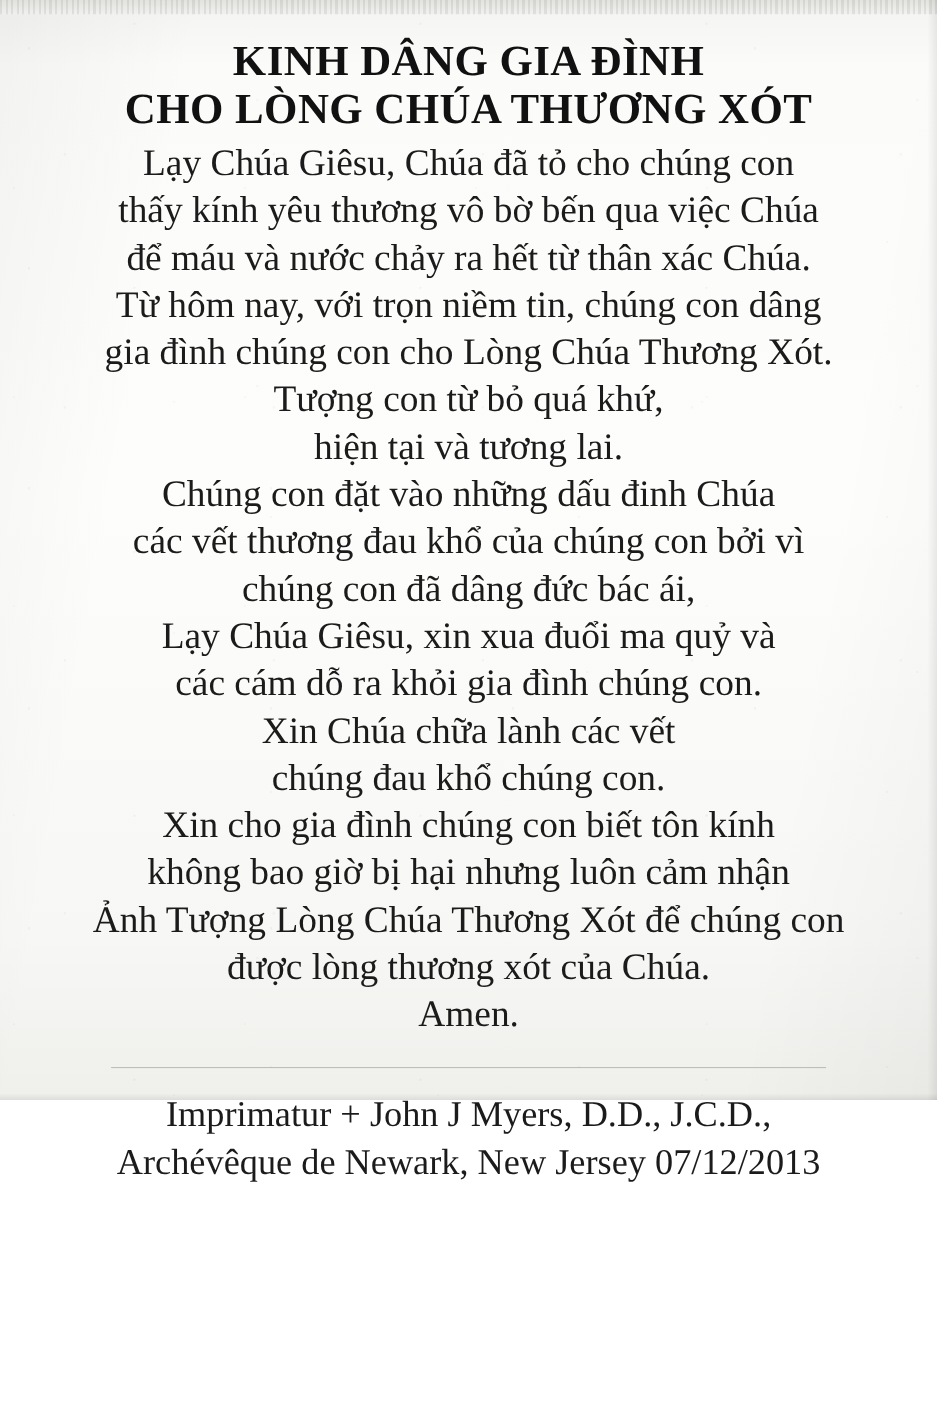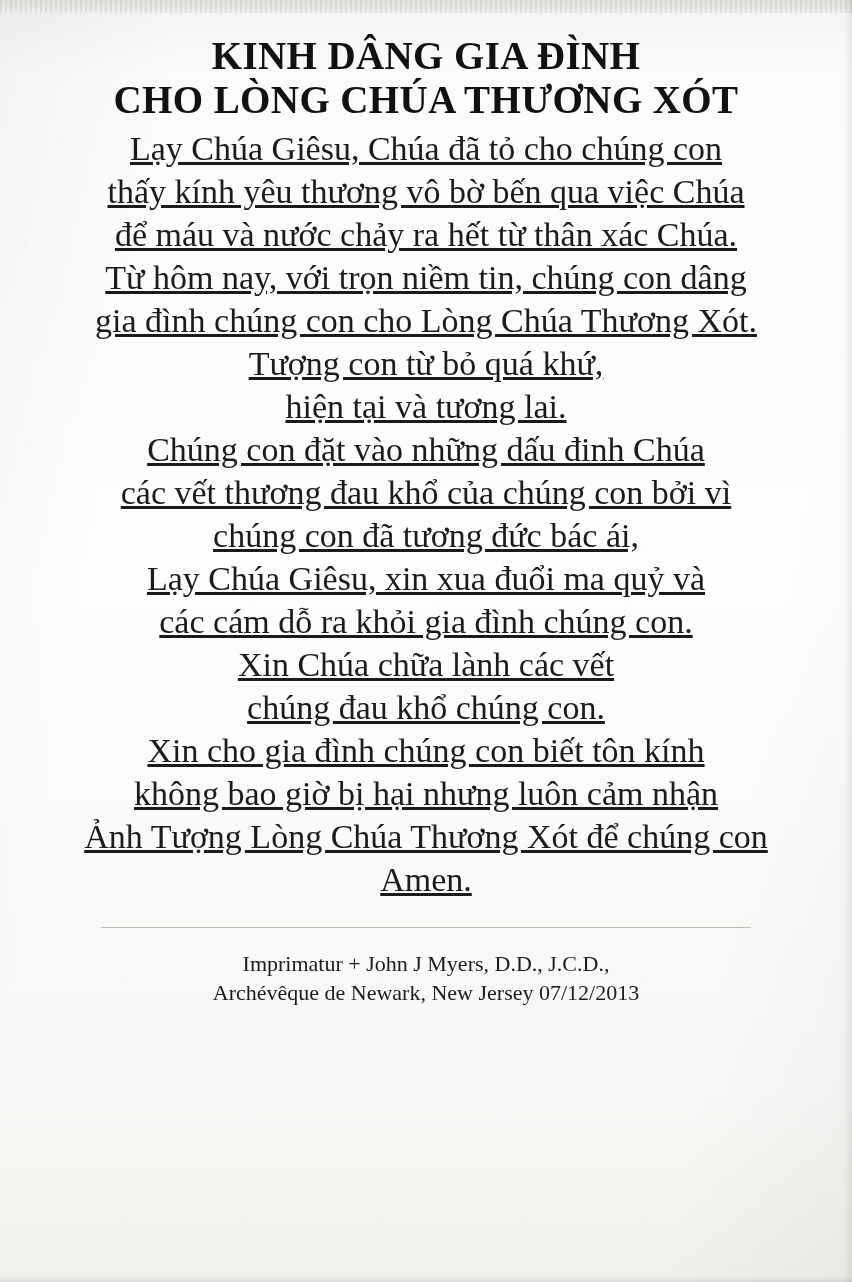--- a/index.html
+++ b/index.html
@@ -10,21 +10,21 @@
   body {
     width: 852px;
     height: 1282px;
     overflow: hidden;
     font-family: "Liberation Serif", "DejaVu Serif", serif;
     color: #1a1a1a;
   }
   #card {
     position: relative;
     width: 852px;
-    height: 1282px;
+    height: 1000px;
     box-sizing: border-box;
     background:
       linear-gradient(100deg, rgba(0,0,0,0.035) 0%, rgba(0,0,0,0) 18%, rgba(0,0,0,0) 82%, rgba(0,0,0,0.03) 100%),
       linear-gradient(180deg, #f3f3f1 0%, #fbfbfa 6%, #fdfdfc 45%, #f7f7f5 85%, #efefec 100%);
   }
   
   #card::before {
     content: "";
     position: absolute;
     inset: 0;
@@ -81,32 +81,31 @@
   }
   .body-text {
     margin-top: 6px;
     font-size: 34px;
     line-height: 1.265;
     color: #1b1b1b;
   }
   .body-text .line {
     display: block;
     white-space: nowrap;
-    text-decoration: underline;
   }
   .divider {
     width: 650px;
     height: 0;
     margin: 26px auto 0 auto;
     border-top: 1px solid #b8b4ac;
     opacity: .85;
   }
   .footer {
     margin-top: 22px;
-    font-size: 22px;
+    font-size: 33px;
     line-height: 1.3;
     color: #1b1b1b;
   }
   .footer .line {
     display: block;
     white-space: nowrap;
   }
 </style>
 </head>
 <body>
@@ -126,28 +125,29 @@
     <div class="body-text">
       <span class="line">Lạy Chúa Giêsu, Chúa đã tỏ cho chúng con</span>
       <span class="line">thấy kính yêu thương vô bờ bến qua việc Chúa</span>
       <span class="line">để máu và nước chảy ra hết từ thân xác Chúa.</span>
       <span class="line">Từ hôm nay, với trọn niềm tin, chúng con dâng</span>
       <span class="line">gia đình chúng con cho Lòng Chúa Thương Xót.</span>
       <span class="line">Tượng con từ bỏ quá khứ,</span>
       <span class="line">hiện tại và tương lai.</span>
       <span class="line">Chúng con đặt vào những dấu đinh Chúa</span>
       <span class="line">các vết thương đau khổ của chúng con bởi vì</span>
-      <span class="line">chúng con đã tương đức bác ái,</span>
+      <span class="line">chúng con đã dâng đức bác ái,</span>
       <span class="line">Lạy Chúa Giêsu, xin xua đuổi ma quỷ và</span>
       <span class="line">các cám dỗ ra khỏi gia đình chúng con.</span>
       <span class="line">Xin Chúa chữa lành các vết</span>
       <span class="line">chúng đau khổ chúng con.</span>
       <span class="line">Xin cho gia đình chúng con biết tôn kính</span>
       <span class="line">không bao giờ bị hại nhưng luôn cảm nhận</span>
       <span class="line">Ảnh Tượng Lòng Chúa Thương Xót để chúng con</span>
+      <span class="line">được lòng thương xót của Chúa.</span>
       <span class="line">Amen.</span>
     </div>
 
     <div class="divider"></div>
 
     <div class="footer">
       <span class="line">Imprimatur + John J Myers, D.D., J.C.D.,</span>
       <span class="line">Archévêque de Newark, New Jersey 07/12/2013</span>
     </div>
 

